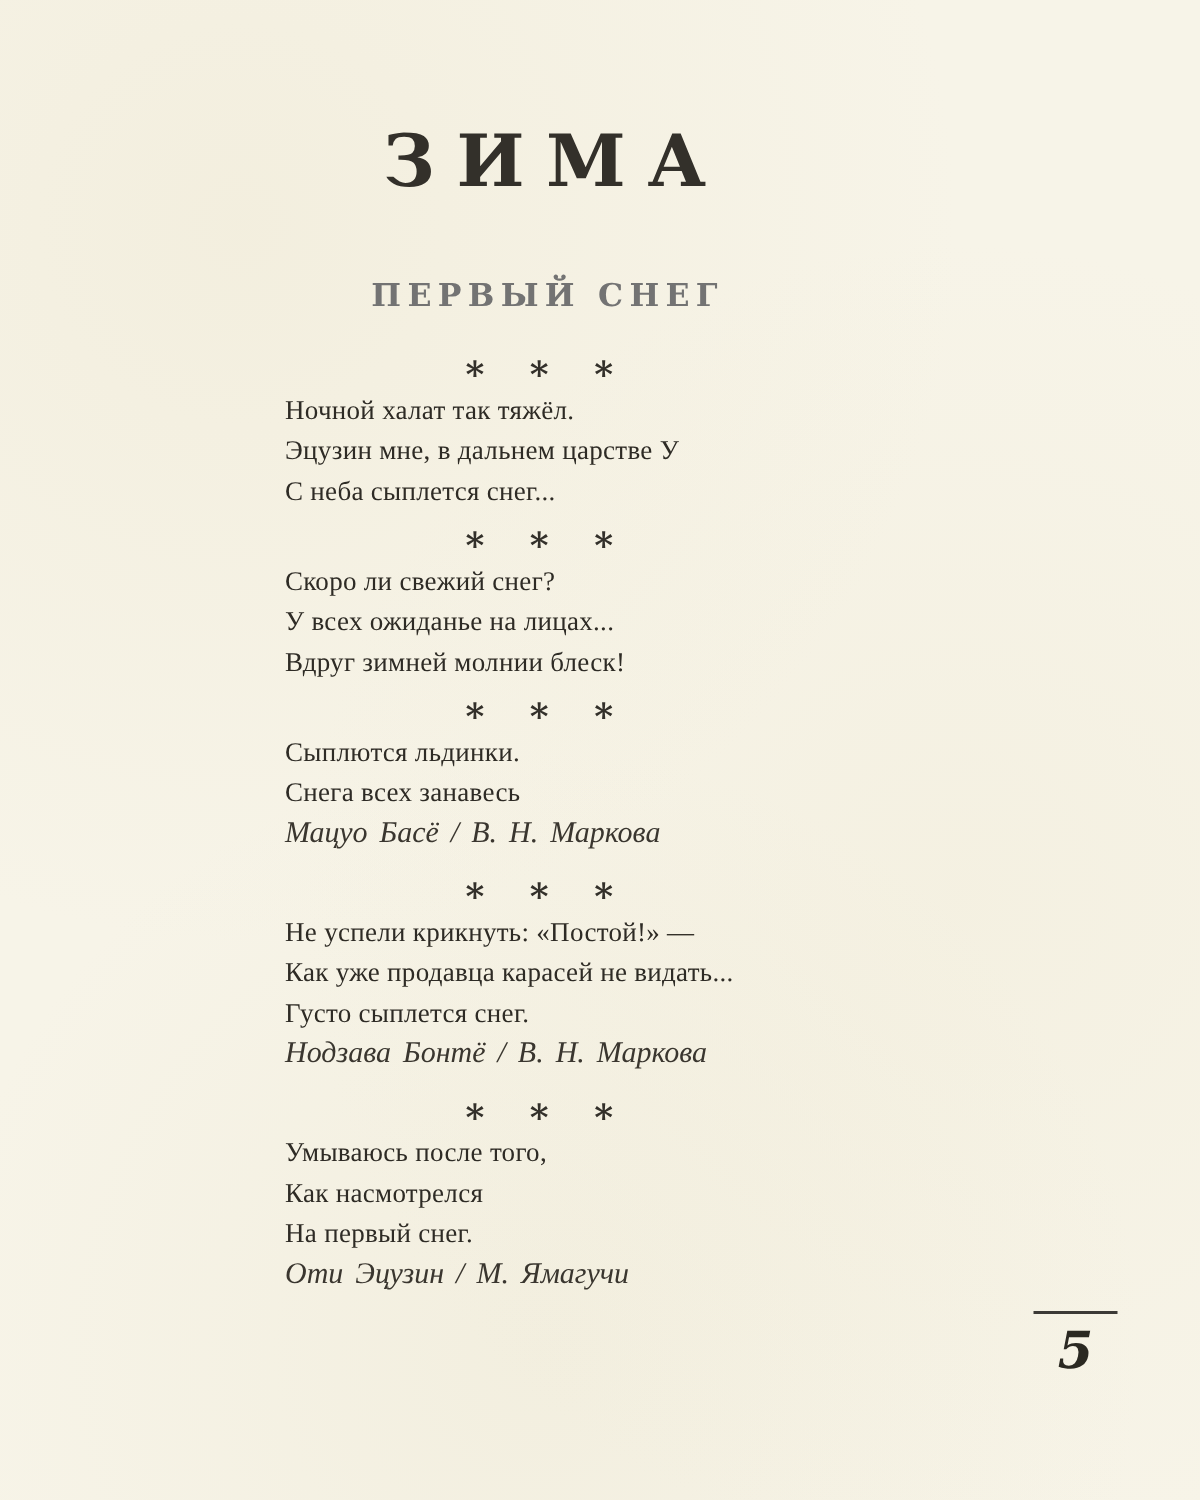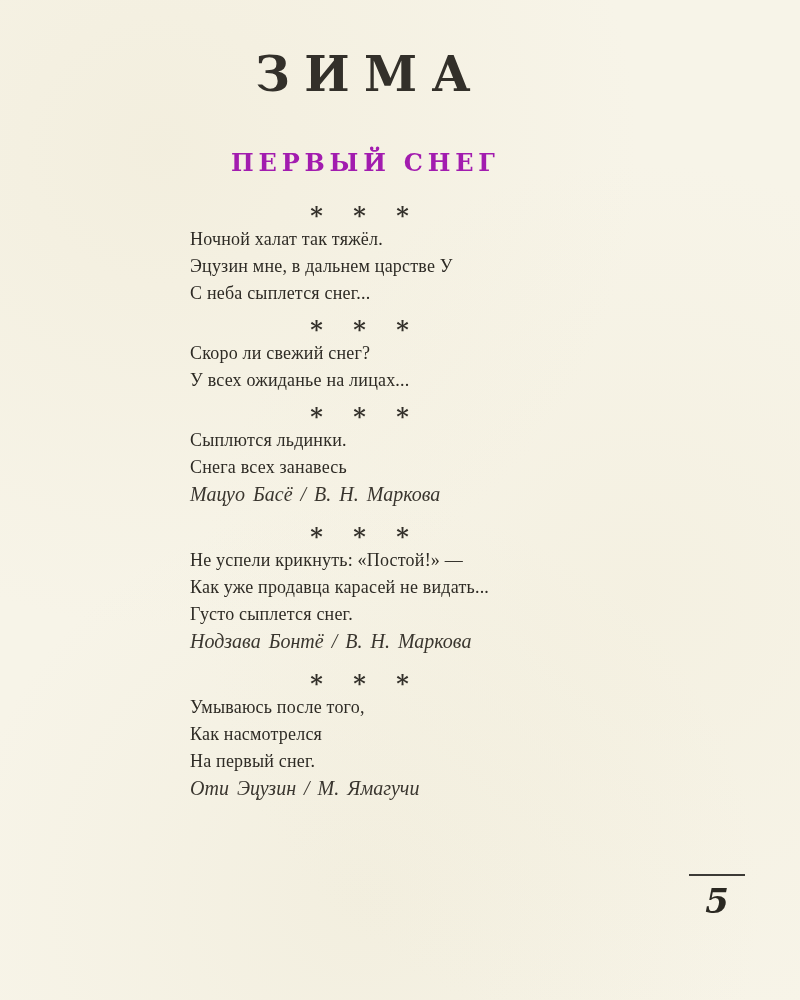--- a/index.html
+++ b/index.html
@@ -28,38 +28,38 @@
     left: 190px;
     top: 0;
     width: 460px;
   }
   
   .centered {
     width: 346px;
     text-align: center;
   }
   .section-title {
-    margin: 48px 0 0 0;
+    margin: 82px 0 0 0;
     font-family: "DejaVu Serif", serif;
     font-weight: bold;
     font-size: 48px;
     line-height: 52px;
     letter-spacing: 0.30em;
     text-indent: 0.30em; 
     color: #33302a;
   }
   .group-title {
     margin: 46px 0 0 0;
     font-family: "DejaVu Serif", serif;
     font-weight: bold;
-    font-size: 24px;
+    font-size: 21px;
     line-height: 34px;
     letter-spacing: 0.20em;
     text-indent: 0.20em;
-    color: #a21caf;
+    color: #737373;
   }
   .sep {
     font-family: "DejaVu Serif", serif;
     font-weight: bold;
     font-size: 24px;
     line-height: 20px;
     letter-spacing: 7px;
     word-spacing: 8px;
     color: #33302a;
   }
@@ -118,20 +118,21 @@
     <div class="poem">
       <div>Ночной халат так тяжёл.</div>
       <div>Эцузин мне, в дальнем царстве У</div>
       <div>С неба сыплется снег...</div>
     </div>
 
     <div class="sep sep-b centered">* * *</div>
     <div class="poem">
       <div>Скоро ли свежий снег?</div>
       <div>У всех ожиданье на лицах...</div>
+      <div>Вдруг зимней молнии блеск!</div>
     </div>
 
     <div class="sep sep-b centered">* * *</div>
     <div class="poem">
       <div>Сыплются льдинки.</div>
       <div>Снега всех занавесь</div>
     </div>
     <div class="attr">Мацуо Басё / В. Н. Маркова</div>
 
     <div class="sep sep-c centered">* * *</div>

